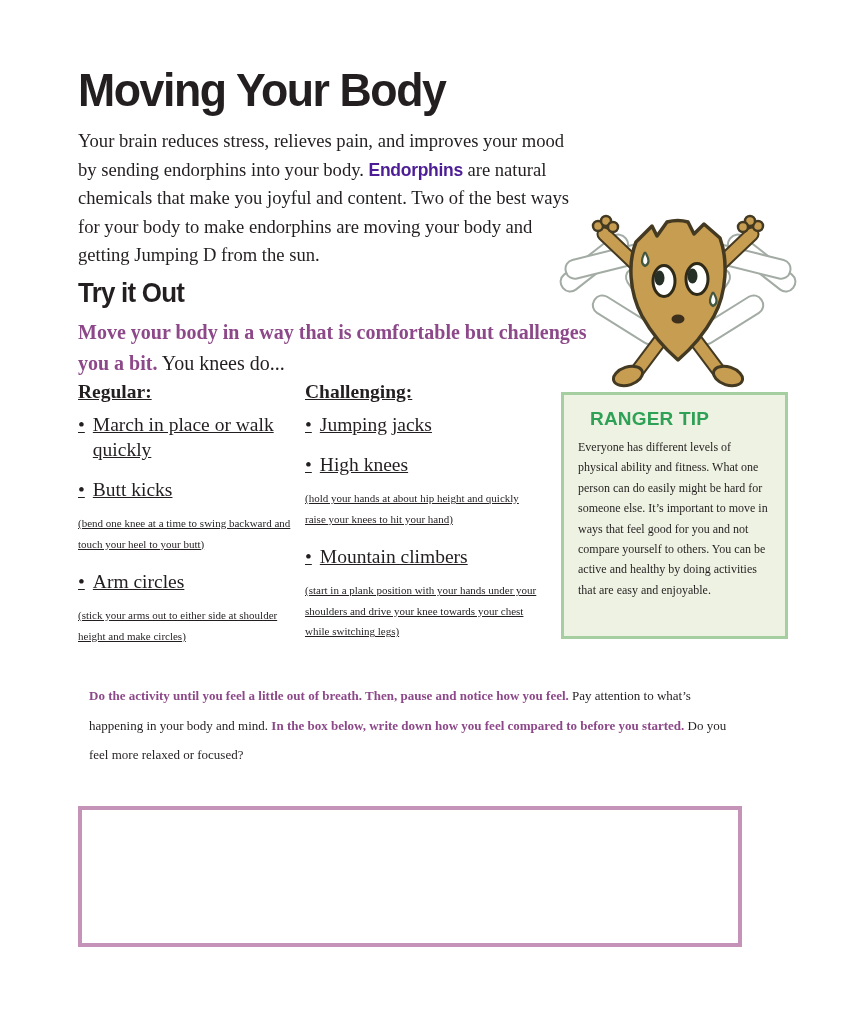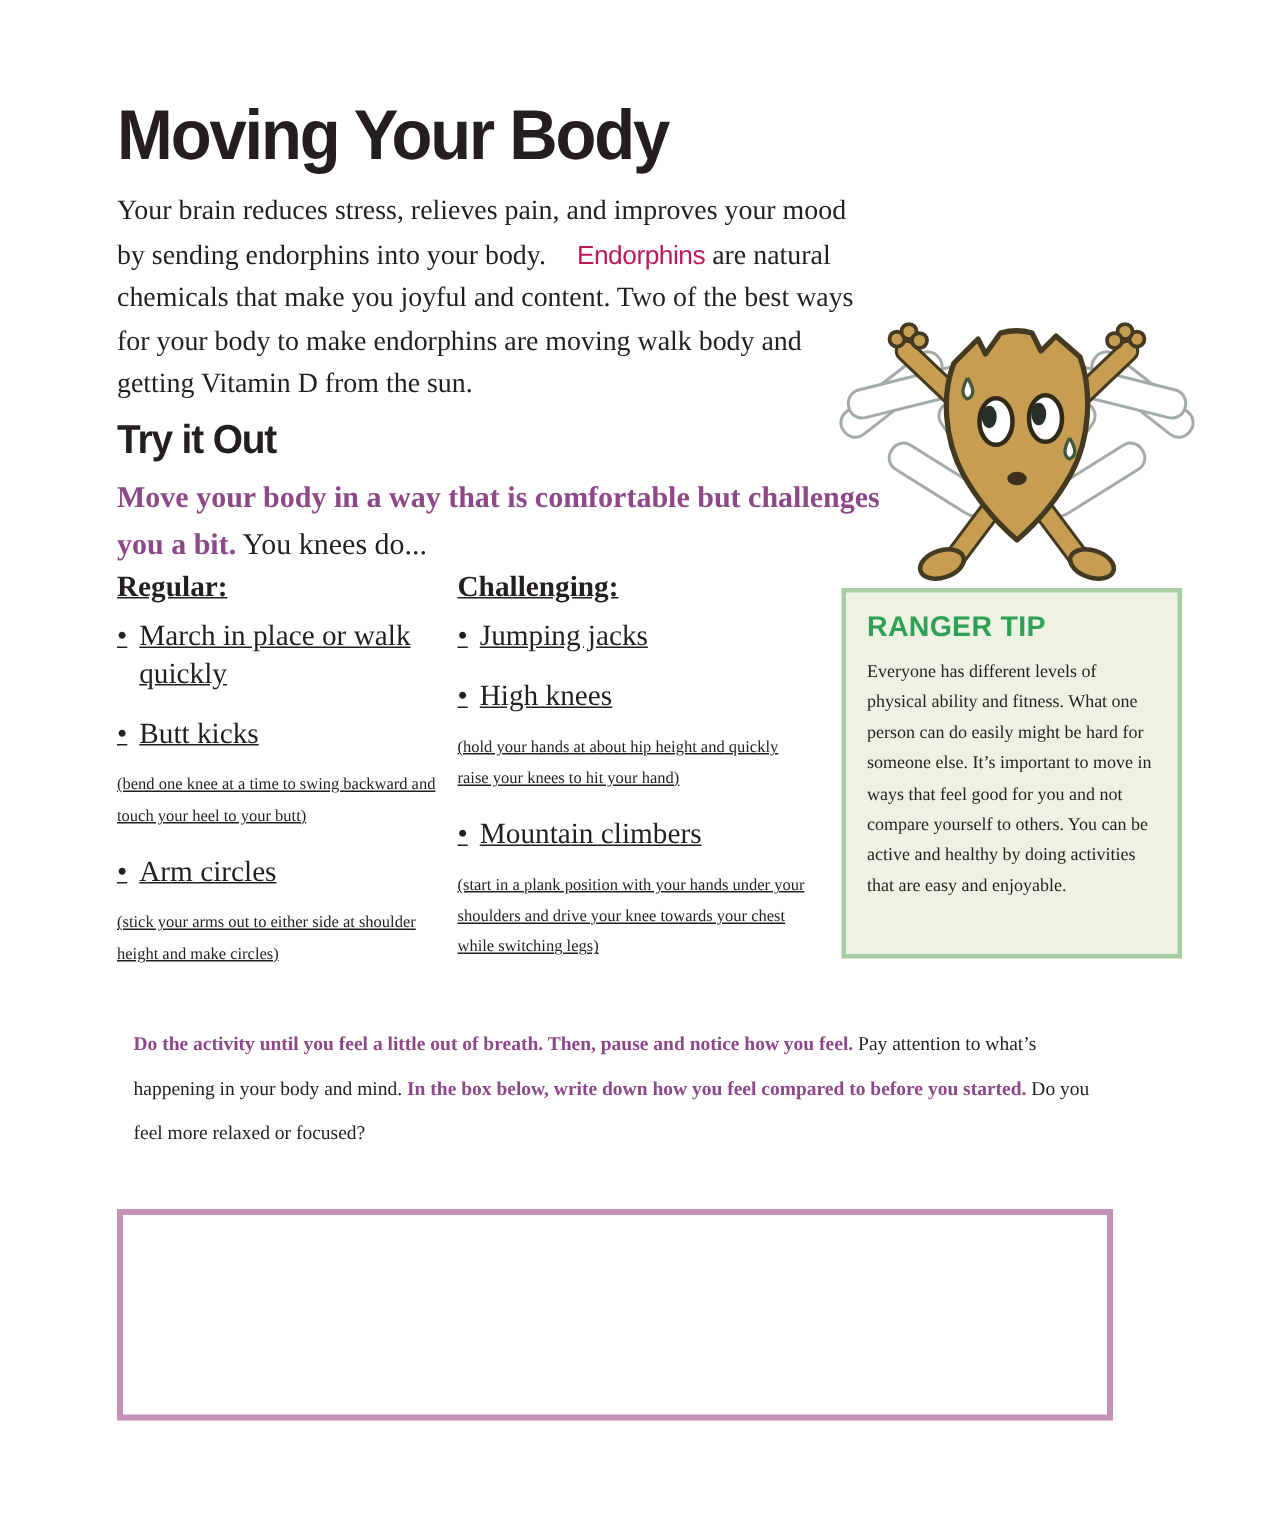--- a/index.html
+++ b/index.html
@@ -13,22 +13,22 @@
     font-family:"Liberation Sans", sans-serif; font-weight:bold;
     font-size:47px; letter-spacing:-1.5px; color:#231f20;
     transform:scaleX(.95); transform-origin:left center; white-space:nowrap;
   }
 
   .intro {
     position:absolute; left:78px; top:127px; width:500px; margin:0;
     font-size:18.6px; line-height:28.6px;
   }
   .keyword {
-    font-family:"Liberation Sans", sans-serif; font-weight:normal;
-    font-size:17.5px; color:#be185d; letter-spacing:-0.3px;margin-left:16px;
+    font-family:"Liberation Sans", sans-serif; font-weight:bold;
+    font-size:17.5px; color:#4c1d95; letter-spacing:-0.3px;
   }
 
   .tryout-heading {
     position:absolute; left:78px; top:278px; margin:0;
     font-family:"Liberation Sans", sans-serif; font-weight:bold;
     font-size:27px; letter-spacing:-0.8px; color:#231f20;
     transform:scaleX(.96); transform-origin:left center; white-space:nowrap;
   }
 
   .lead {
@@ -46,21 +46,21 @@
   .note { margin:-4px 0 15px 0; font-size:11px; line-height:20.6px; }
 
   .illustration { position:absolute; left:556px; top:188px; width:244px; height:200px; }
 
   .tip-box {
     position:absolute; left:561px; top:392px; width:227px; height:247px;
     box-sizing:border-box; background:#eef2e2; border:3px solid #a5cfa0;
     padding:13px 13px 0 14px;
   }
   .tip-heading {
-    margin:0 0 7px 0; font-family:"Liberation Sans", sans-serif; font-weight:bold;
+    margin:0 0 7px 12px; font-family:"Liberation Sans", sans-serif; font-weight:bold;
     font-size:19px; letter-spacing:0.2px; color:#2ea156; white-space:nowrap;
   }
   .tip-body { margin:0; font-size:12px; line-height:20.4px; color:#231f20; }
 
   .activity {
     position:absolute; left:88px; top:680px; width:652px; margin:1px;
     font-size:13px; line-height:29.5px;
   }
 
   .answer-box {
@@ -68,21 +68,21 @@
     box-sizing:border-box; border:4px solid #c493b7; background:#ffffff;
   }
 </style>
 </head>
 <body>
 
 <div class="page">
 
   <h1 class="title">Moving Your Body</h1>
 
-  <p class="intro"><span>Your brain reduces stress, relieves pain, and improves your mood by sending endorphins into your body. </span><span class="keyword">Endorphins</span><span> are natural chemicals that make you joyful and content. Two of the best ways for your body to make endorphins are moving walk body and getting Vitamin D from the sun.</span></p>
+  <p class="intro"><span>Your brain reduces stress, relieves pain, and improves your mood by sending endorphins into your body. </span><span class="keyword">Endorphins</span><span> are natural chemicals that make you joyful and content. Two of the best ways for your body to make endorphins are moving your body and getting Jumping D from the sun.</span></p>
 
   <h2 class="tryout-heading">Try it Out</h2>
 
   <p class="lead"><span class="purple-bold">Move your body in a way that is comfortable but challenges you a bit.</span><span> You knees do...</span></p>
 
   <div class="col col-regular">
     <h3 class="col-heading">Regular:</h3>
     <div class="bullet-item">
       <span class="bullet">•</span>
       <span>March in place or walk quickly</span>

